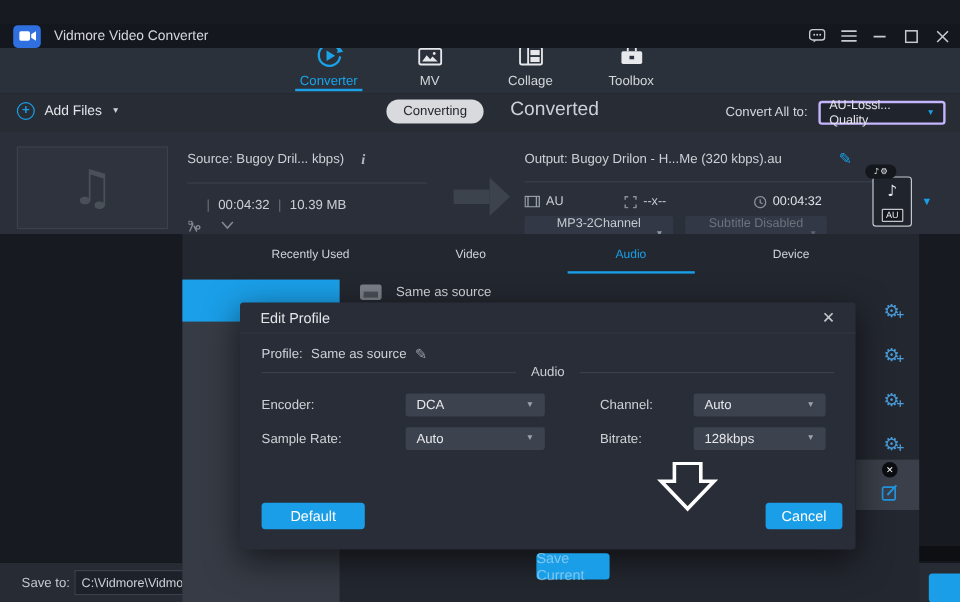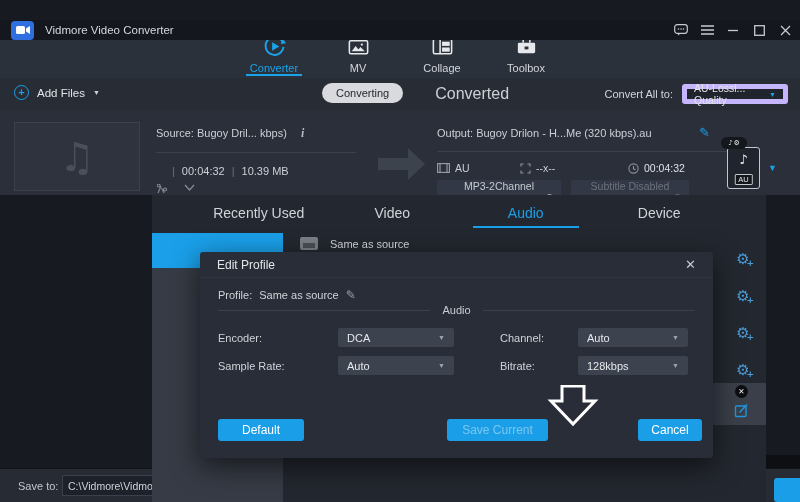--- a/index.html
+++ b/index.html
@@ -18,25 +18,25 @@
   .nav-item { width:56px; display:flex; flex-direction:column; align-items:center; padding-top:6px; position:relative; }
   .nav-item .nlbl { font-size:11px; color:#d3d6da; margin-top:3px; }
   .nav-item.active .nlbl { color:#1aa3e9; }
   .nav-item.active::after { content:""; position:absolute; bottom:2px; left:0; right:0; height:2px; background:#1aa3e9; }
 
   
   .toolbar { position:absolute; top:78px; left:0; right:0; height:32px; background:#272c35; z-index:2; }
   .add-files { position:absolute; left:14px; top:7px; display:flex; align-items:center; gap:8px; font-size:11.5px; color:#e2e4e8; }
   .plus-circle { width:15px; height:15px; border:1.5px solid #1a9fe8; border-radius:50%; color:#1a9fe8; font-size:11px; line-height:12px; text-align:center; font-weight:bold; }
   .caret-w { font-size:7px; color:#cfd3d8; }
-  .mid-tabs { position:absolute; left:322px; top:5px; display:flex; gap:32px; align-items:flex-end; }
+  .mid-tabs { position:absolute; left:322px; top:5px; display:flex; gap:22px; align-items:flex-start; }
   .pill { background:#d8dade; color:#23272e; border-radius:11px; padding:4px 14px; font-size:11px; }
   .tab-converted { color:#cdd1d6; font-size:16px; }
   .convert-all { position:absolute; right:12px; top:6px; display:flex; align-items:center; gap:9px; font-size:11px; color:#d3d6db; }
-  .convert-select { width:106px; height:20px; background:#20242c; border:5px solid #c4b5fd; border-radius:3px; display:flex; align-items:center; padding:0 7px; font-size:10.5px; color:#e2e4e8; }
+  .convert-select { width:106px; height:20px; background:#20242c; border:2px solid #c4b5fd; border-radius:3px; display:flex; align-items:center; padding:0 7px; font-size:10.5px; color:#e2e4e8; }
   .caret-blue { font-size:7px; color:#1a9fe8; margin-left:auto; }
 
   
   .filerow { position:absolute; top:110px; left:0; right:0; height:85px; background:#2a2f39; z-index:1; }
   .thumb { position:absolute; left:14px; top:12px; width:126px; height:69px; background:#2e333d; border:1px solid #3b414b; display:flex; align-items:center; justify-content:center; }
   .thumb-note { font-size:40px; color:#4a5058; font-family:"DejaVu Sans", sans-serif; }
   .src-title { position:absolute; left:156px; top:17px; font-size:11px; color:#ccd0d6; }
   .info-i { position:absolute; left:301px; top:16px; font-style:italic; font-family:"Liberation Serif", serif; color:#b6bac0; font-size:12px; font-weight:bold; }
   .hdiv { position:absolute; height:1px; background:#3b414b; }
   .src-meta { position:absolute; left:172px; top:55px; font-size:11px; color:#ccd0d6; display:flex; gap:7px; }
@@ -59,21 +59,21 @@
   .main-area { position:absolute; top:195px; left:0; right:0; bottom:34px; background:#171a20; }
   .dark-strip { position:absolute; right:0; top:455px; width:34px; height:14px; background:#0d0f13; z-index:1; }
   .bottombar { position:absolute; left:0; right:0; bottom:0; height:34px; background:#272b33; border-top:1px solid #11141a; z-index:1; }
   .save-label { position:absolute; left:18px; top:11px; font-size:11px; color:#c3c7cd; }
   .save-input { position:absolute; left:62px; top:6px; width:120px; height:21px; background:#1c212a; border:1px solid #3a414c; color:#ced2d8; font-size:10.5px; padding:0 5px; font-family:"Liberation Sans", sans-serif; }
   .convert-partial { position:absolute; right:0; top:478px; width:26px; height:24px; background:#1a9ee7; border-radius:3px 0 0 3px; z-index:5; }
 
   
   .panel { position:absolute; left:152px; top:195px; width:614px; height:307px; background:#23272f; z-index:10; }
   .panel-tabs { position:absolute; top:0; left:0; right:0; height:38px; padding:0 40px; display:flex; }
-  .ptab { flex:1; text-align:center; font-size:14px; color:#d0d4d9; line-height:36px; position:relative; }
+  .ptab { flex:1; text-align:center; font-size:10px; color:#d0d4d9; line-height:36px; position:relative; }
   .ptab.active { color:#1aa0e8; }
   .ptab.active::after { content:""; position:absolute; left:14px; right:14px; bottom:5px; height:2px; background:#1aa0e8; }
   .p-sidebar { position:absolute; left:0; top:38px; width:131px; bottom:0; background:#363b45; }
   .p-selected { position:absolute; left:0; top:38px; width:131px; height:35px; background:#1a9fe8; }
   .sas-row { position:absolute; left:148px; top:42px; display:flex; align-items:center; gap:12px; font-size:11px; color:#d4d7db; }
   .sas-icon { width:18px; height:13px; background:#7b8087; border-radius:2px; position:relative; }
   .sas-icon::after { content:""; position:absolute; left:3px; right:3px; bottom:2px; height:5px; background:#4a4f57; }
   .gear { position:absolute; left:581px; width:20px; height:20px; color:#4a9bd8; font-size:15px; line-height:18px; font-family:"DejaVu Sans", sans-serif; text-align:center; }
   .gear .gplus { position:absolute; right:-1px; bottom:-2px; font-size:9px; font-weight:bold; color:#4a9bd8; }
   .hl-row { position:absolute; right:0; top:188px; width:53px; height:42px; background:#3a3f49; }
@@ -333,21 +333,21 @@
       <span>Auto</span>
       <span class="caret-grey">▼</span>
     </div>
     <span class="fld-label" style="left:300px; top:108px;">Bitrate:</span>
     <div class="fld-sel" style="left:378px; top:104px; width:110px;">
       <span>128kbps</span>
       <span class="caret-grey">▼</span>
     </div>
 
     <div class="btn" style="left:18px; width:86px;">Default</div>
-    <div class="btn dim" style="left:247px; width:101px;">Save Current</div>
+    <div class="btn dim" style="left:247px; width:61px;margin-top:42px;">Save Current</div>
     <div class="btn" style="left:438px; width:64px;">Cancel</div>
   </div>
 
   <div class="tutorial-arrow">
     <svg width="56" height="42" viewBox="0 0 56 42">
       <polygon points="17,1 39,1 39,16 50,16 28,39 6,16 17,16" fill="none" stroke="#ffffff" stroke-width="3" stroke-linejoin="miter"></polygon>
     </svg>
   </div>
 
 </div>

